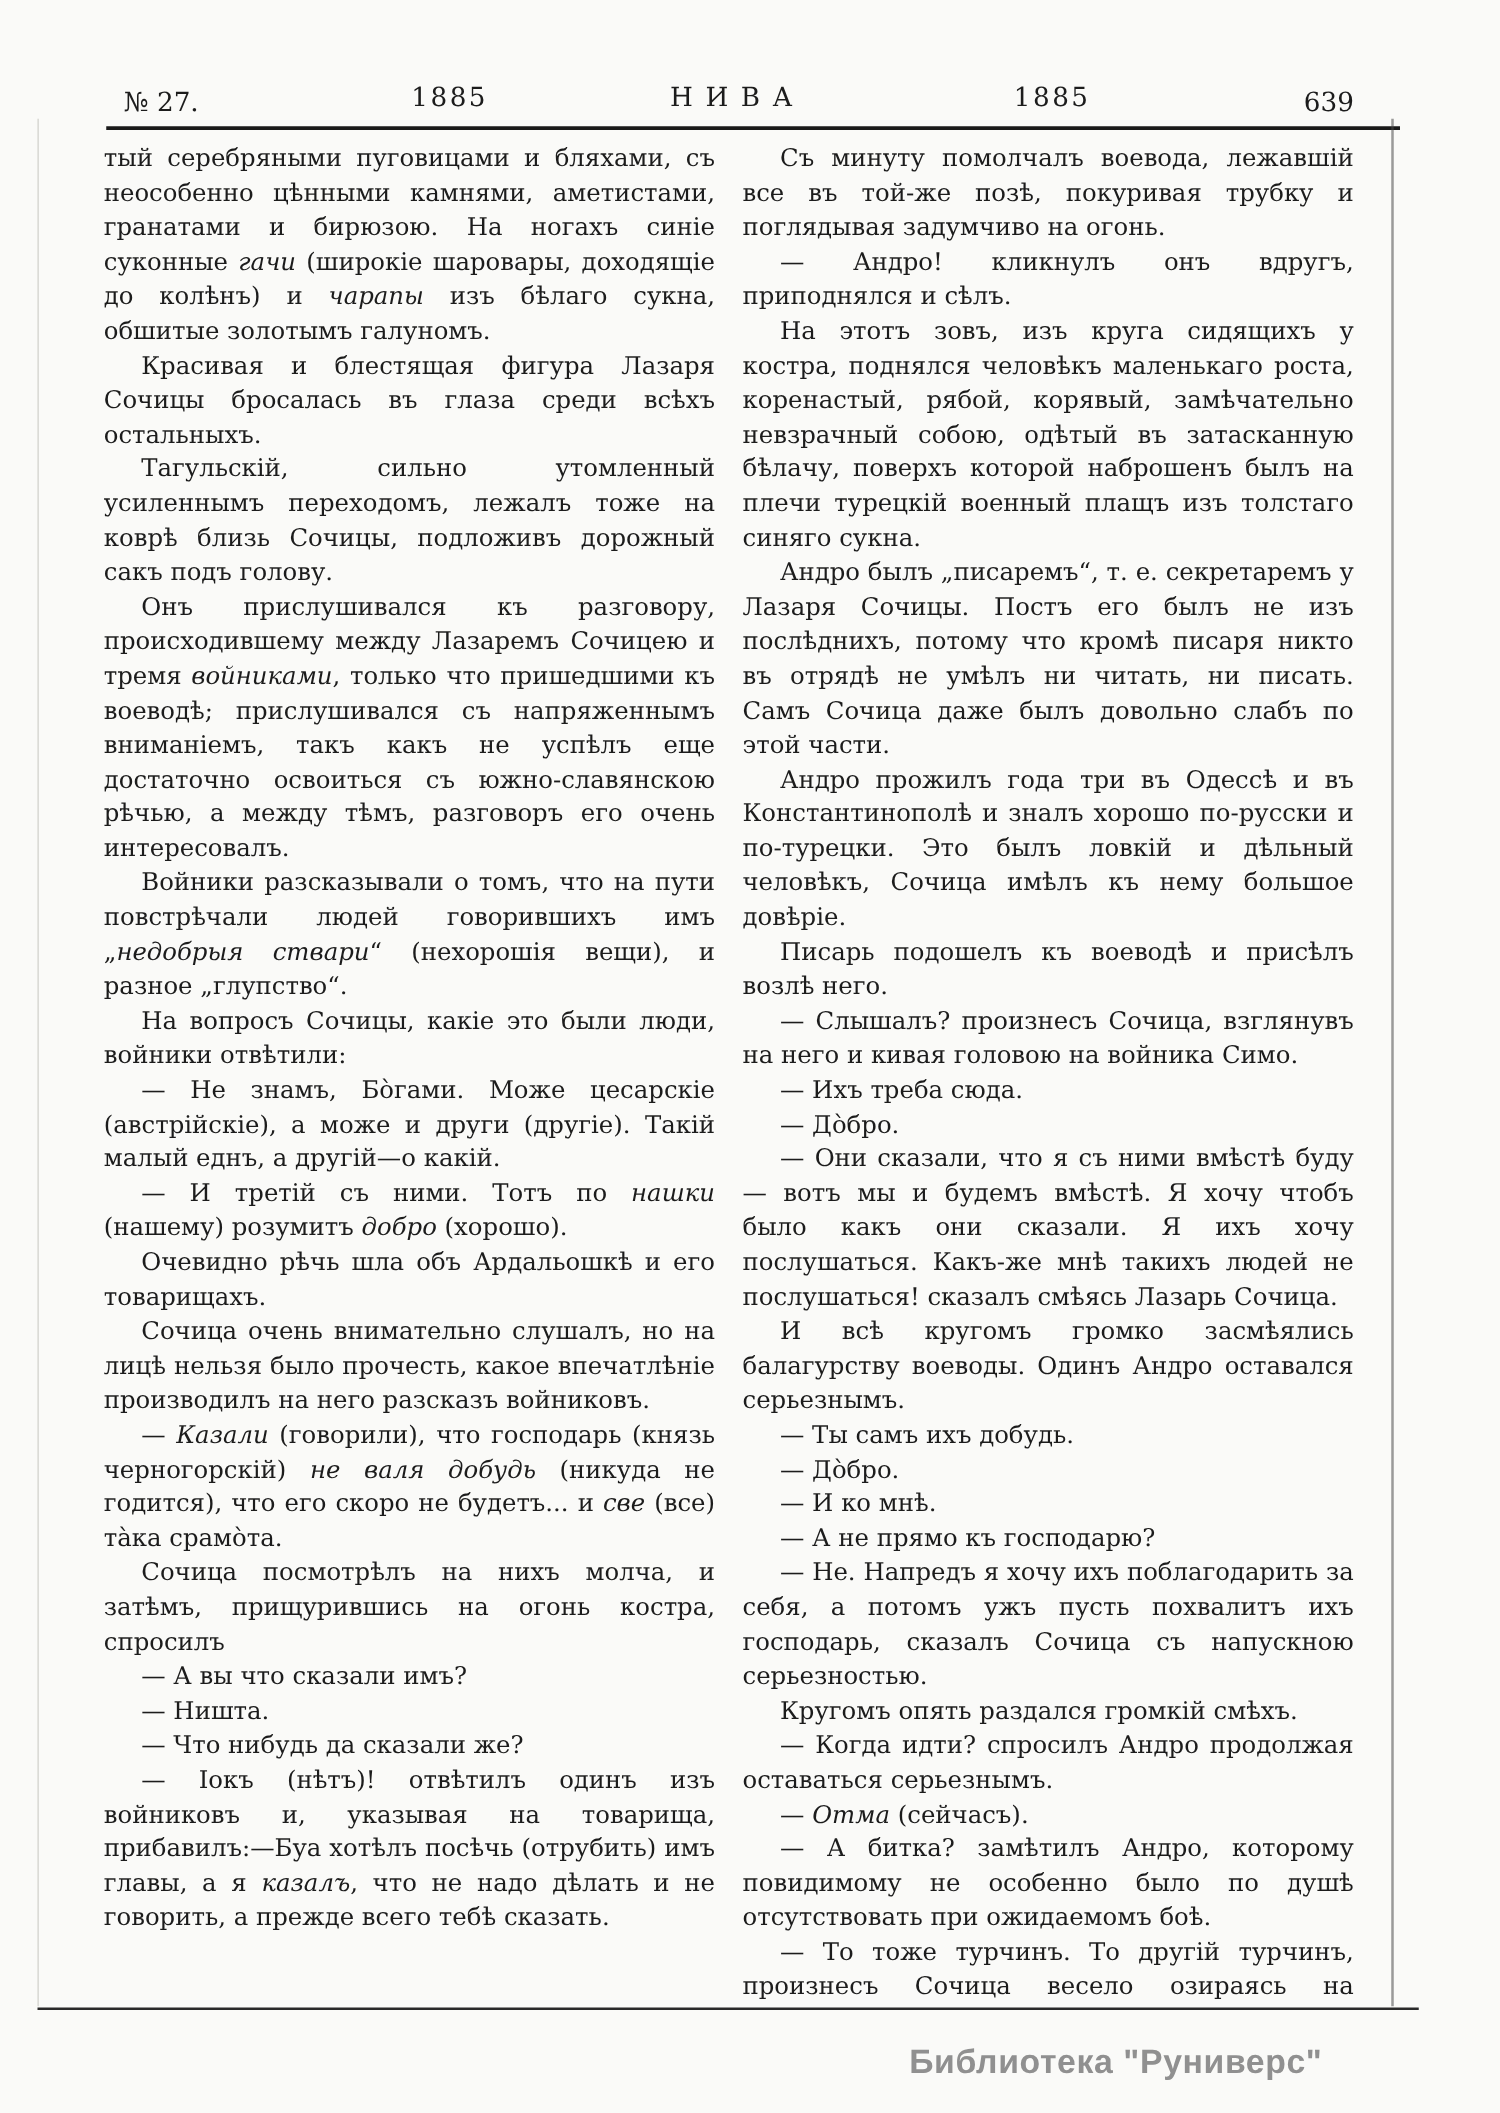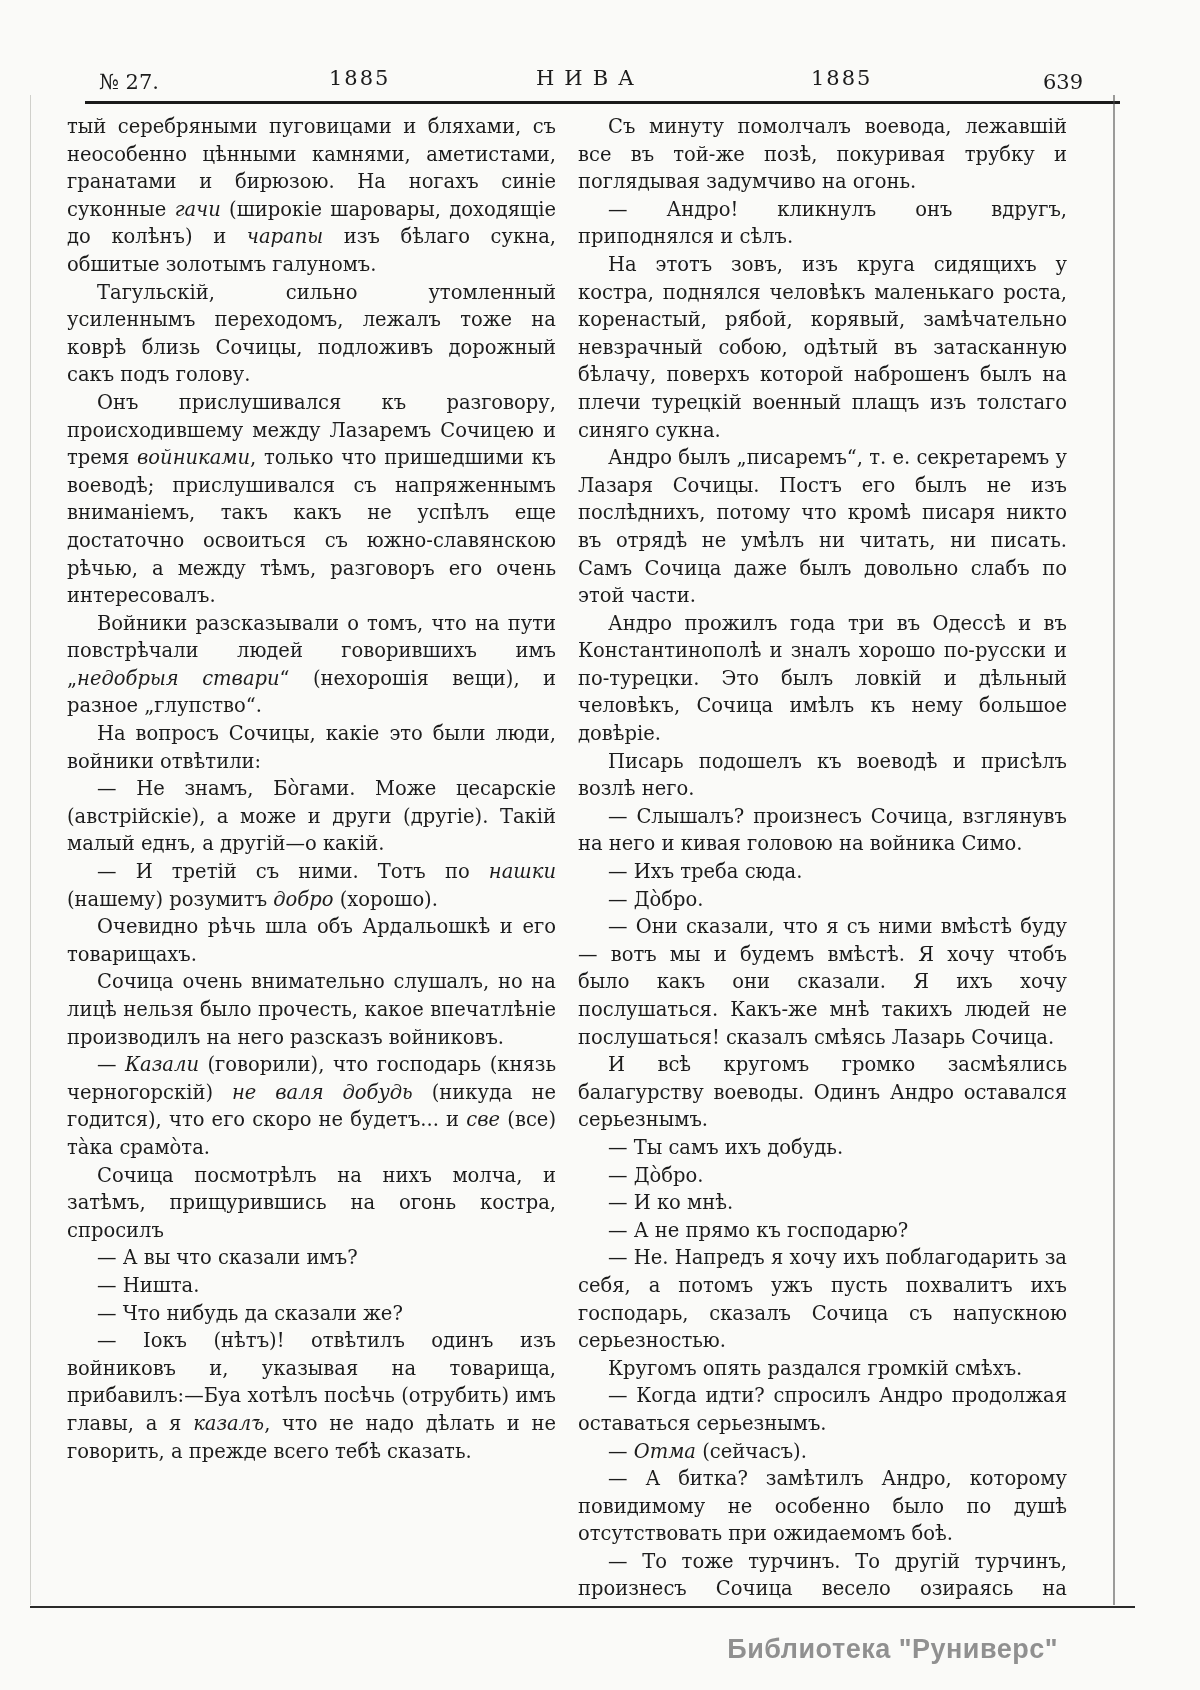--- a/index.html
+++ b/index.html
@@ -14,21 +14,21 @@
   .hdr-issue{left:75px;top:8px;margin-left:24px;}
   .hdr-year-left{left:329px;top:4px;letter-spacing:2px;}
   .hdr-title{left:0;top:4px;width:1180px;text-align:center;letter-spacing:10px;}
   .hdr-year-right{left:811px;top:4px;letter-spacing:2px;}
   .hdr-page{left:1043px;top:8px;}
   .header-rule{position:absolute;top:101px;left:85px;width:1035px;height:3px;background:#1a1a1a;}
   .bottom-rule{position:absolute;top:1606px;left:30px;width:1105px;height:2px;background:#2a2a2a;}
   .edge-left{position:absolute;left:30px;top:95px;width:1px;height:1510px;background:#bdbdb8;opacity:.7;}
   .edge-right{position:absolute;left:1113px;top:95px;width:2px;height:1510px;background:#4a4a4a;opacity:.55;}
   .columns{
-    position:absolute;top:113px;left:67px;width:1000px;height:1490px;
+    position:absolute;top:113px;left:83px;width:1000px;height:1490px;
     display:flex;gap:22px;overflow:hidden;
   }
   .column{width:489px;flex:0 0 489px;}
   .para{
     margin:0;font-size:19.5px;line-height:27.6px;
     text-align:justify;
   }
   .para.ind{text-indent:30px;}
   .para i{font-style:italic;}
   .watermark{
@@ -48,20 +48,21 @@
   <span class="hdr-item hdr-page">639</span>
 </div>
 
 <div class="header-rule"></div>
 <div class="edge-left"></div>
 <div class="edge-right"></div>
 
 <div class="columns">
   <div class="column" id="col-left">
       <p class="para">тый серебряными пуговицами и бляхами, съ неособенно цѣнными камнями, аметистами, гранатами и бирюзою. На ногахъ синіе суконные <i>гачи</i> (широкіе шаровары, доходящіе до колѣнъ) и <i>чарапы</i> изъ бѣлаго сукна, обшитые золотымъ галуномъ.</p>
+      <p class="para ind">Красивая и блестящая фигура Лазаря Сочицы бросалась въ глаза среди всѣхъ остальныхъ.</p>
       <p class="para ind">Тагульскій, сильно утомленный усиленнымъ переходомъ, лежалъ тоже на коврѣ близь Сочицы, подложивъ дорожный сакъ подъ голову.</p>
       <p class="para ind">Онъ прислушивался къ разговору, происходившему между Лазаремъ Сочицею и тремя <i>войниками</i>, только что пришедшими къ воеводѣ; прислушивался съ напряженнымъ вниманіемъ, такъ какъ не успѣлъ еще достаточно освоиться съ южно-славянскою рѣчью, а между тѣмъ, разговоръ его очень интересовалъ.</p>
       <p class="para ind">Войники разсказывали о томъ, что на пути повстрѣчали людей говорившихъ имъ „<i>недобрыя ствари</i>“ (нехорошія вещи), и разное „глупство“.</p>
       <p class="para ind">На вопросъ Сочицы, какіе это были люди, войники отвѣтили:</p>
       <p class="para ind">— Не знамъ, Бòгами. Може цесарскіе (австрійскіе), а може и други (другіе). Такій малый еднъ, а другій—о какій.</p>
       <p class="para ind">— И третій съ ними. Тотъ по <i>нашки</i> (нашему) розумитъ <i>добро</i> (хорошо).</p>
       <p class="para ind">Очевидно рѣчь шла объ Ардальошкѣ и его товарищахъ.</p>
       <p class="para ind">Сочица очень внимательно слушалъ, но на лицѣ нельзя было прочесть, какое впечатлѣніе производилъ на него разсказъ войниковъ.</p>
       <p class="para ind">— <i>Казали</i> (говорили), что господарь (князь черногорскій) <i>не валя добудь</i> (никуда не годится), что его скоро не будетъ... и <i>све</i> (все) тàка срамòта.</p>
       <p class="para ind">Сочица посмотрѣлъ на нихъ молча, и затѣмъ, прищурившись на огонь костра, спросилъ</p>

